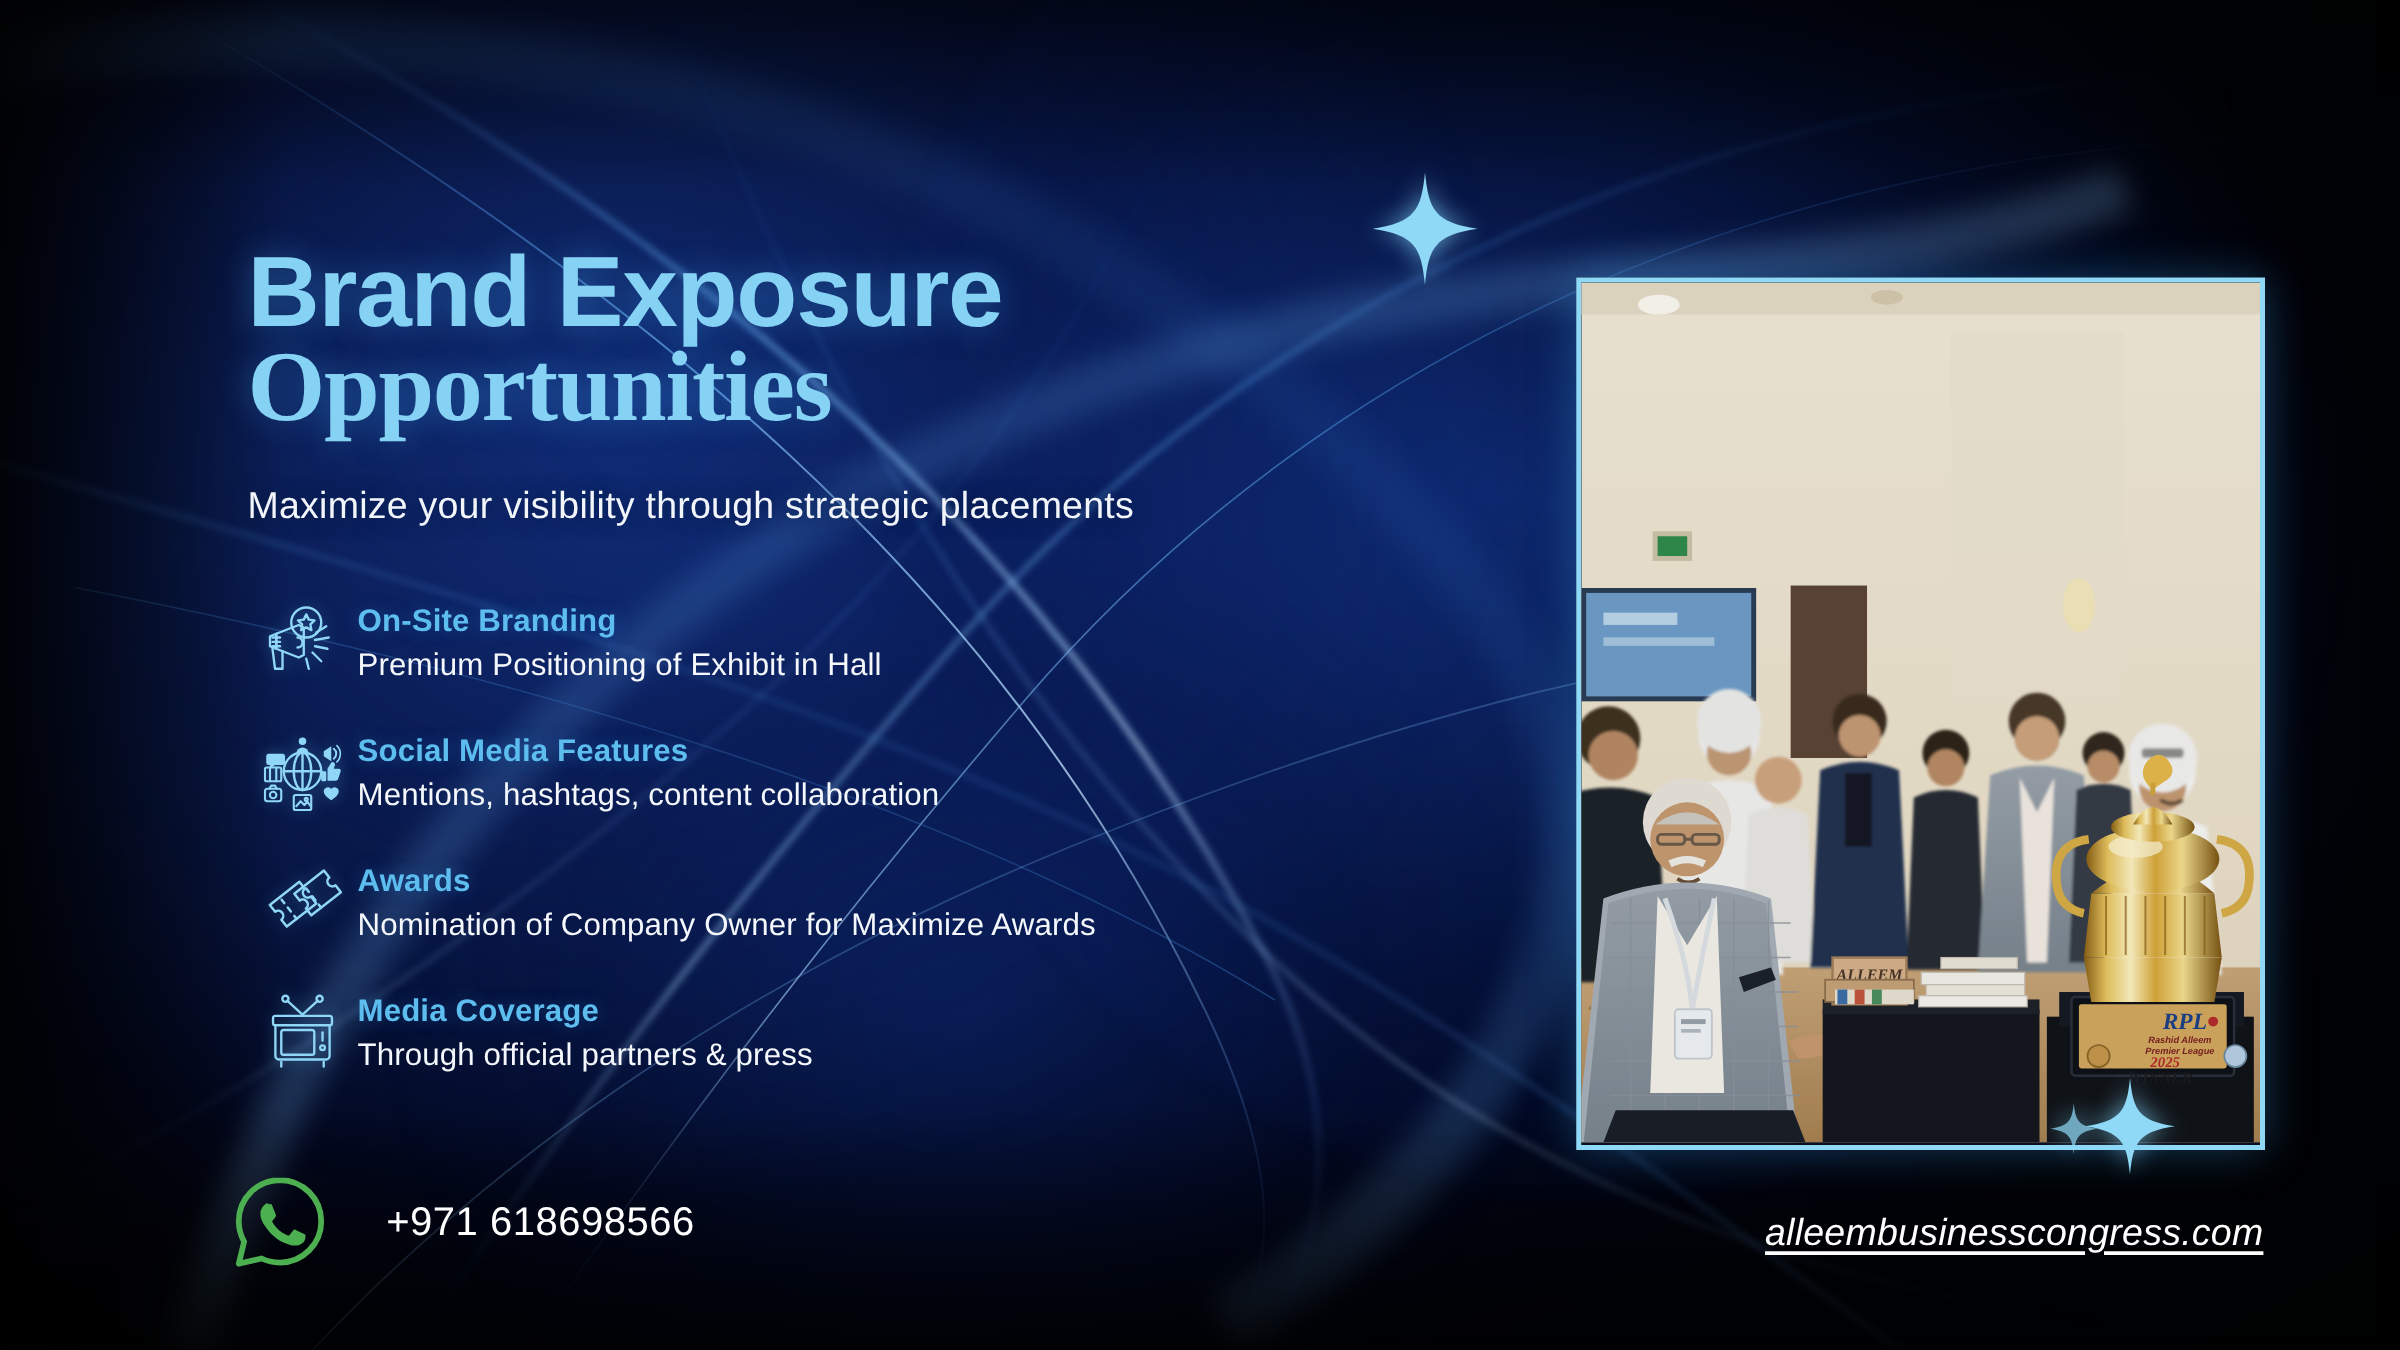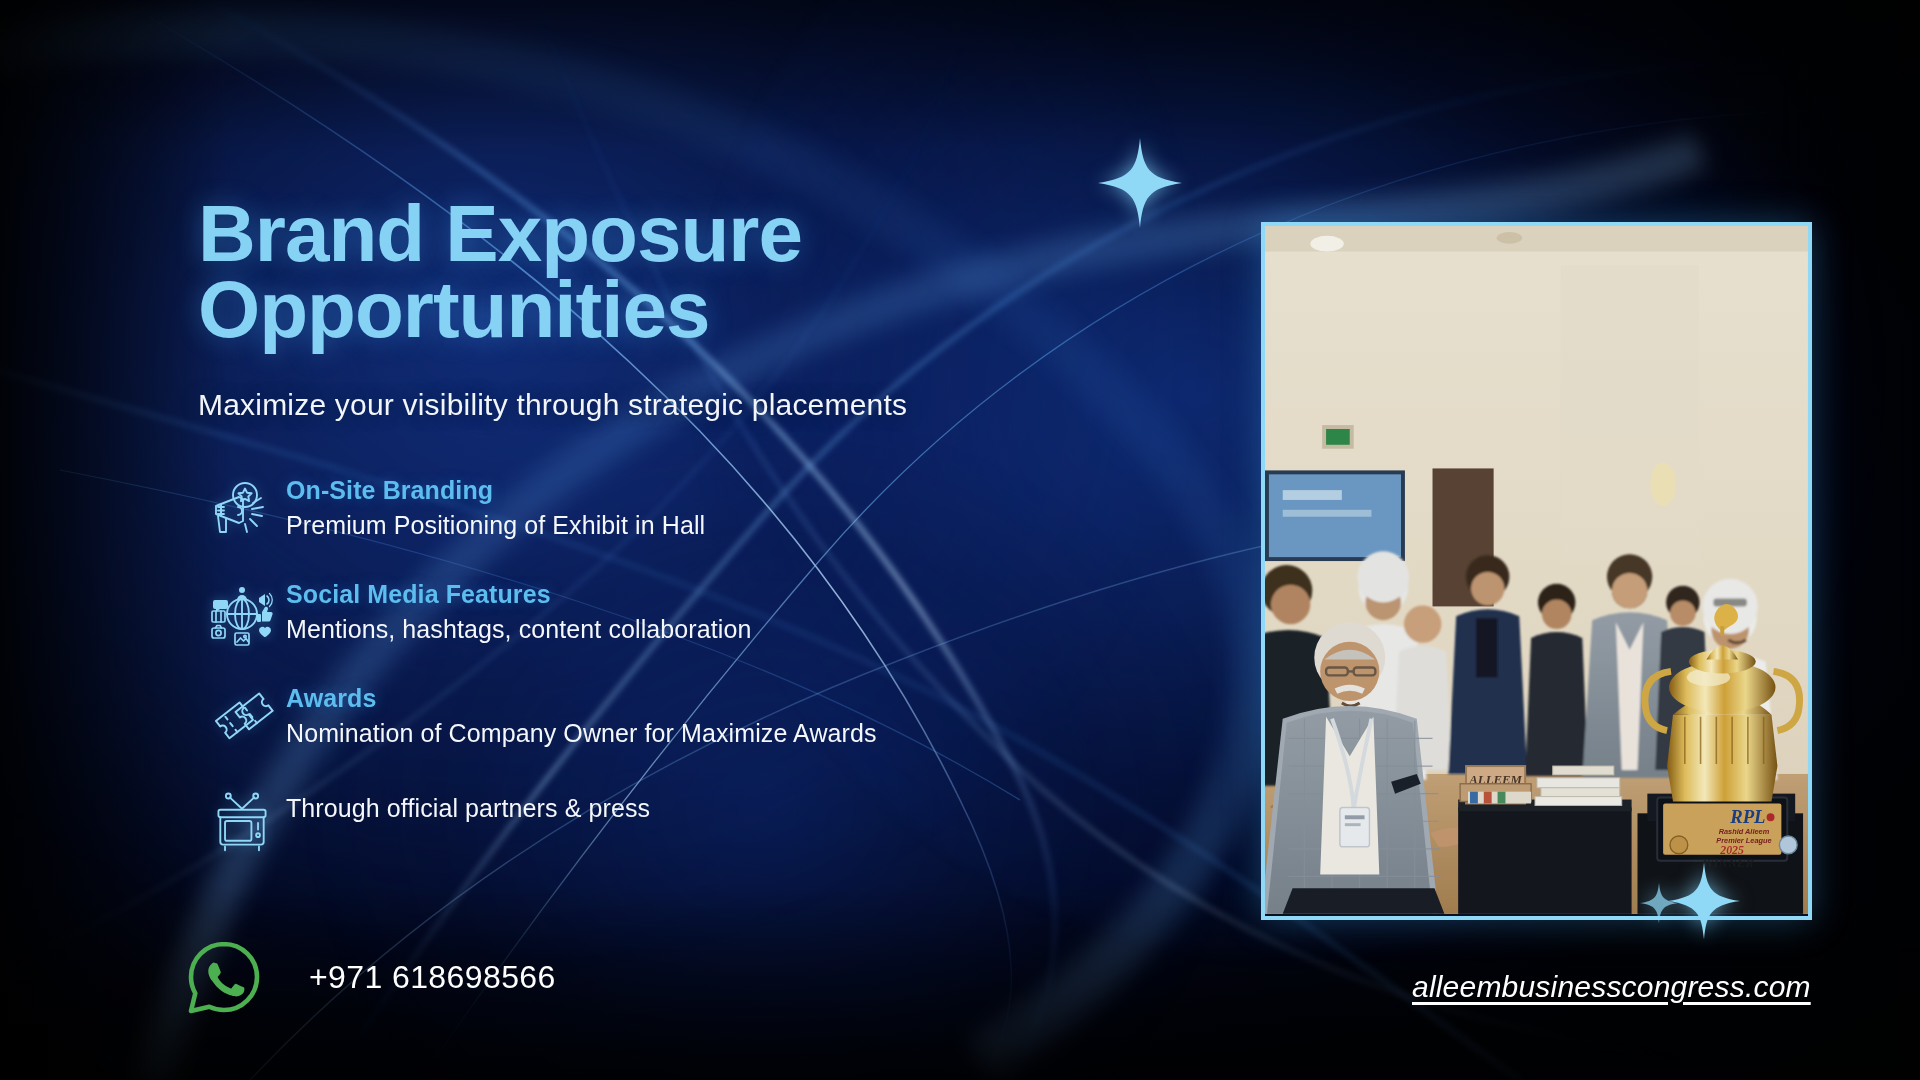--- a/index.html
+++ b/index.html
@@ -46,29 +46,29 @@
       linear-gradient(to bottom, rgba(0,0,0,.5) 0%, rgba(0,0,0,0) 14%, rgba(0,0,0,0) 82%, rgba(0,0,0,.8) 100%);
   }
 
   
   .content { position:absolute; left:198px; top:196px; width:880px; }
   .title {
     font-size:80px; font-weight:700; line-height:.95; letter-spacing:-1px;
     color:#86d2f5;
     text-shadow:0 0 26px rgba(60,150,230,.45);
   }
-  .title .line2 { display:block; }
+  .title .line2 { display:block;font-family:Liberation Serif, serif; }
   .subtitle {
     margin-top:40px; font-size:30px; font-weight:300; color:#f2f6fb;
     letter-spacing:.2px; white-space:nowrap;
     text-shadow:0 0 16px rgba(10,30,70,.9);
   }
 
   .features { margin-top:48px; }
-  .feature { display:flex; align-items:flex-start; margin-bottom:20px; min-height:84px; }
+  .feature { display:flex; align-items:center; margin-bottom:20px; min-height:84px; }
   .feature:last-child { margin-bottom:0; }
   .f-icon {
     width:88px; flex:0 0 88px; height:78px;
     display:flex; align-items:center; justify-content:center;
     color:#8fd6f7;
   }
   .f-icon svg { filter:drop-shadow(0 0 6px rgba(90,190,245,.35)); }
   .f-text { padding-top:6px; }
   .f-title {
     font-size:25px; font-weight:700; color:#5cbdee; letter-spacing:.1px;
@@ -291,20 +291,21 @@
             <rect x="10" y="23" width="50" height="8" rx="2"></rect>
             <path d="M12 31 v26 a3 3 0 0 0 3 3 h40 a3 3 0 0 0 3 -3 v-26"></path>
             <rect x="17" y="35" width="28" height="21" rx="2"></rect>
             <line x1="52" y1="37" x2="52" y2="44"></line>
             <circle cx="52" cy="50" r="2"></circle>
             <line x1="17" y1="62" x2="17" y2="66"></line>
             <line x1="53" y1="62" x2="53" y2="66"></line>
           </svg>
         </div>
         <div class="f-text">
+          <div class="f-title">Media Coverage</div>
           <div class="f-desc">Through official partners &amp; press</div>
         </div>
       </div>
 
     </div>
   </div>
 
   <div class="contact">
     <div class="wa-icon">
       <svg width="78" height="78" viewBox="0 0 78 78" fill="none">

